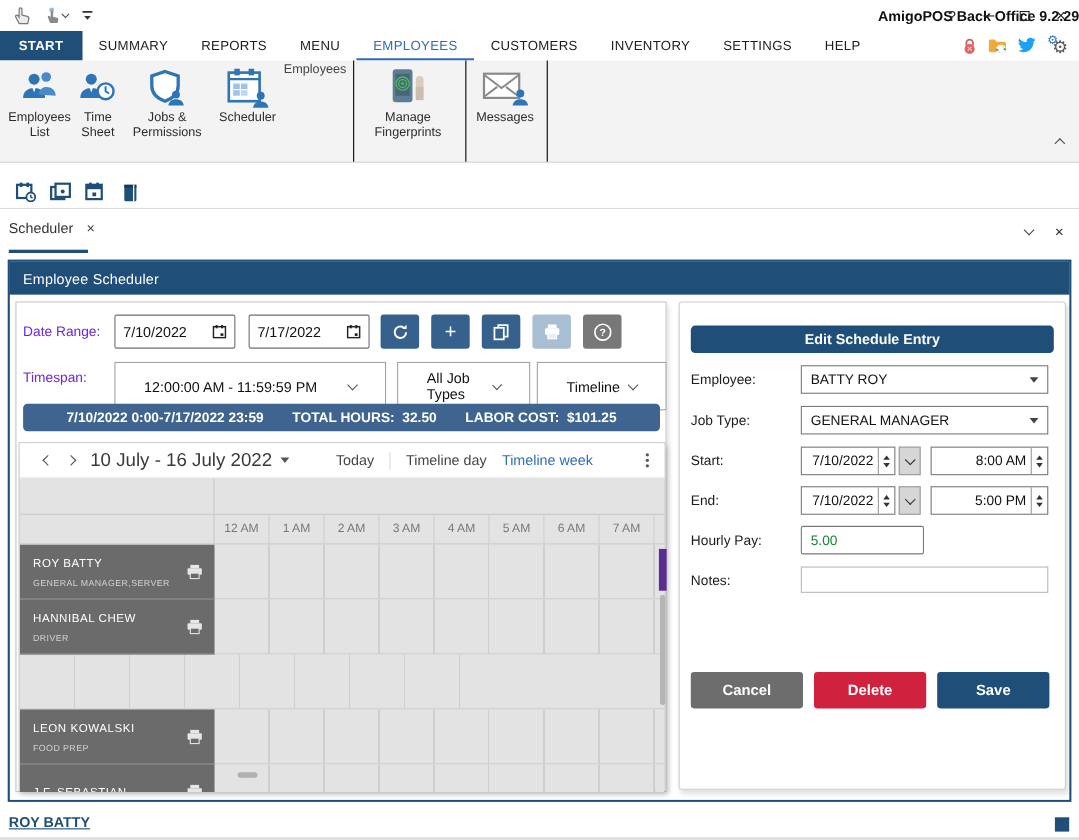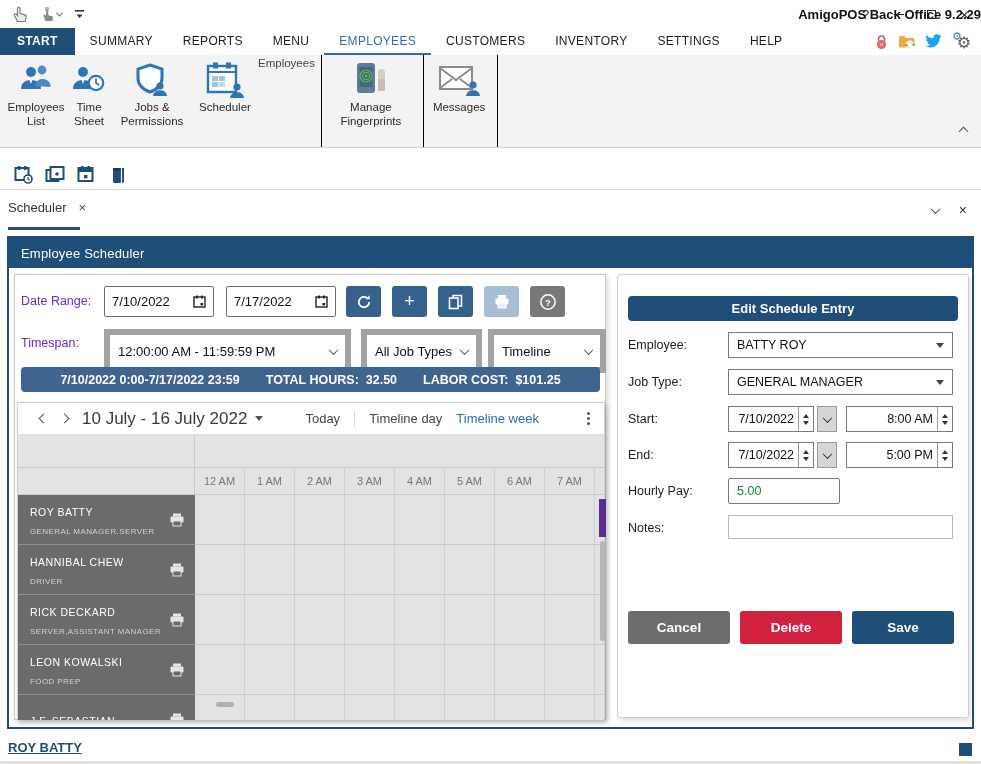--- a/index.html
+++ b/index.html
@@ -53,21 +53,21 @@
   .phead{height:30px;background:#1f4e79;color:#fff;font-size:13px;display:flex;align-items:center;padding-left:12px;letter-spacing:.2px}
   .pcontent{position:relative;height:459px;background:#fff}
   
   .lbox{position:absolute;left:5px;top:6px;width:592px;height:446px;border:1px solid #c8c8c8;background:#fff;box-shadow:2px 3px 5px rgba(0,0,0,.15)}
   .flabel{font-size:12.5px;color:#6d28d9}
   .datebox{position:absolute;height:31px;width:110px;border:1px solid #6f6f6f;border-radius:2px;background:#fff;display:flex;align-items:center;justify-content:space-between;padding:0 7px;font-size:13px;color:#111;cursor:pointer}
   .icon-btn{position:absolute;width:35px;height:31px;border-radius:3px;display:flex;align-items:center;justify-content:center;cursor:pointer}
   .btn-blue{background:#35618c}
   .btn-dis{background:#a7bed3;cursor:default}
   .btn-gray{background:#787878}
-  .dd{position:absolute;height:44px;border:6px solid #a3a3a3;background:#fff;display:flex;align-items:center;justify-content:space-between;padding:0 8px;font-size:13px;color:#111;cursor:pointer}
+  .dd{position:absolute;height:44px;border:1px solid #a3a3a3;background:#fff;display:flex;align-items:center;justify-content:space-between;padding:0 26px;font-size:13px;color:#111;cursor:pointer}
   .sumbar{position:absolute;left:6px;top:92px;width:579px;height:25px;background:#3f6490;border-radius:4px;color:#fff;font-weight:bold;font-size:12.5px;display:flex;align-items:center;justify-content:center;gap:26px}
   .sumbar b{font-weight:bold}
   
   .calendar{position:absolute;left:2px;top:127px;width:588px;height:317px;border:1px solid #cfcfcf;background:#e3e3e3;box-shadow:2px 3px 5px rgba(0,0,0,.2)}
   .cal-nav{height:32px;background:#fff;border-bottom:1px solid #e0e0e0;display:flex;align-items:center;padding:0 8px 0 22px;gap:14px}
   .cal-title{font-size:17px;color:#3a3a3a;display:flex;align-items:center;gap:8px;cursor:pointer}
   .caret{width:0;height:0;border:4px solid transparent;border-top:5px solid #555;margin-top:4px}
   .cal-btn{font-size:13px;color:#454545;cursor:pointer}
   .cal-btn.sel{color:#2f6db4}
   .vdiv{width:1px;height:16px;background:#dadada}
@@ -453,28 +453,20 @@
               <svg width="16" height="14" viewBox="0 0 16 14">
                     <rect x="4" y="0.5" width="8" height="3" fill="#e6e6e6"></rect>
                     <rect x="1.5" y="3.5" width="13" height="6" rx="1" fill="#e6e6e6"></rect>
                     <rect x="4" y="8" width="8" height="5" fill="#6b6b6b" stroke="#e6e6e6"></rect>
                   </svg>
             </div>
             <div class="etl"></div>
                 <div class="egut"></div>
           </div>
           <div class="erow">
-            <div class="ecell">
-              <span class="enames"><span class="ename">RICK DECKARD</span><br><span class="ejobs">SERVER,ASSISTANT MANAGER</span></span>
-              <svg width="16" height="14" viewBox="0 0 16 14">
-                    <rect x="4" y="0.5" width="8" height="3" fill="#e6e6e6"></rect>
-                    <rect x="1.5" y="3.5" width="13" height="6" rx="1" fill="#e6e6e6"></rect>
-                    <rect x="4" y="8" width="8" height="5" fill="#6b6b6b" stroke="#e6e6e6"></rect>
-                  </svg>
-            </div>
             <div class="etl"></div>
                 <div class="egut"></div>
           </div>
           <div class="erow">
             <div class="ecell">
               <span class="enames"><span class="ename">LEON KOWALSKI</span><br><span class="ejobs">FOOD PREP</span></span>
               <svg width="16" height="14" viewBox="0 0 16 14">
                     <rect x="4" y="0.5" width="8" height="3" fill="#e6e6e6"></rect>
                     <rect x="1.5" y="3.5" width="13" height="6" rx="1" fill="#e6e6e6"></rect>
                     <rect x="4" y="8" width="8" height="5" fill="#6b6b6b" stroke="#e6e6e6"></rect>

